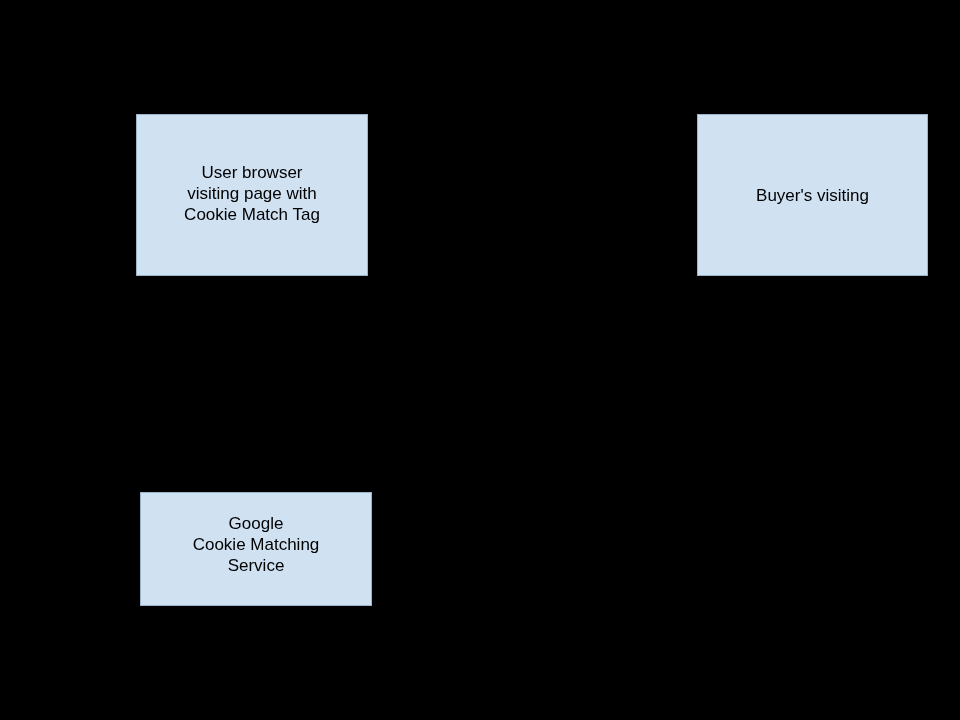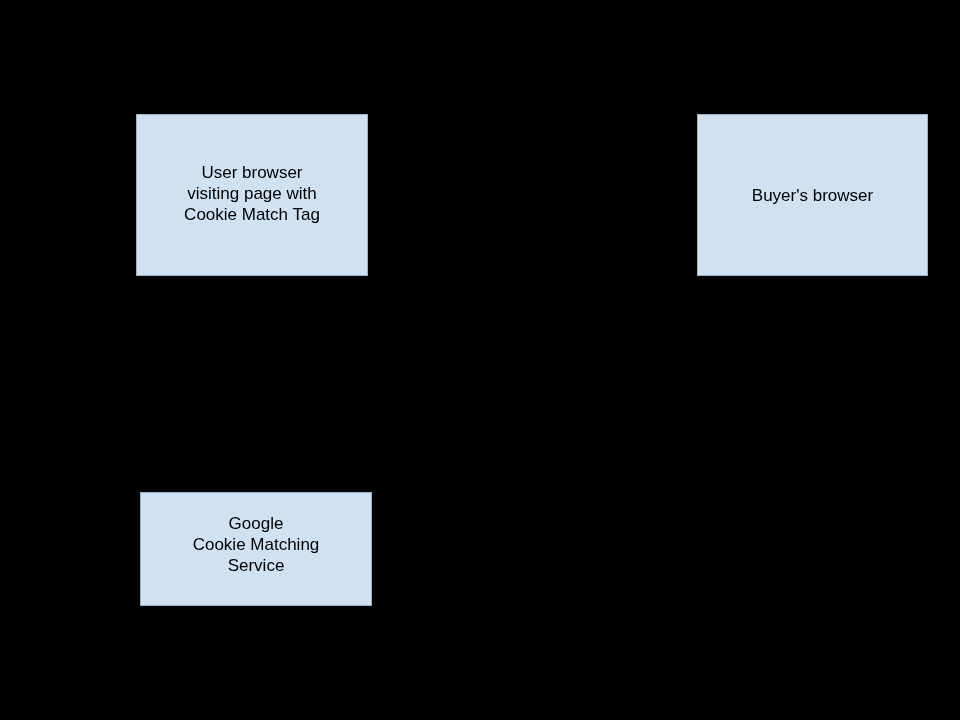--- a/index.html
+++ b/index.html
@@ -93,21 +93,21 @@
     <polyline points="372,572 812,572 812,276" fill="none" stroke="#000000" stroke-width="1" marker-end="url(#arrowhead)"></polyline>
   </svg>
 
   <div class="node" id="node-user-browser">
     <div class="node-label">User browser
 visiting page with
 Cookie Match Tag</div>
   </div>
 
   <div class="node" id="node-buyers-service">
-    <div class="node-label">Buyer's browser</div>
+    <div class="node-label">Buyer's visiting</div>
   </div>
 
   <div class="node" id="node-google-cookie-matching-service">
     <div class="node-label">Google
 Cookie Matching
 Service</div>
   </div>
 
 </div>
 

